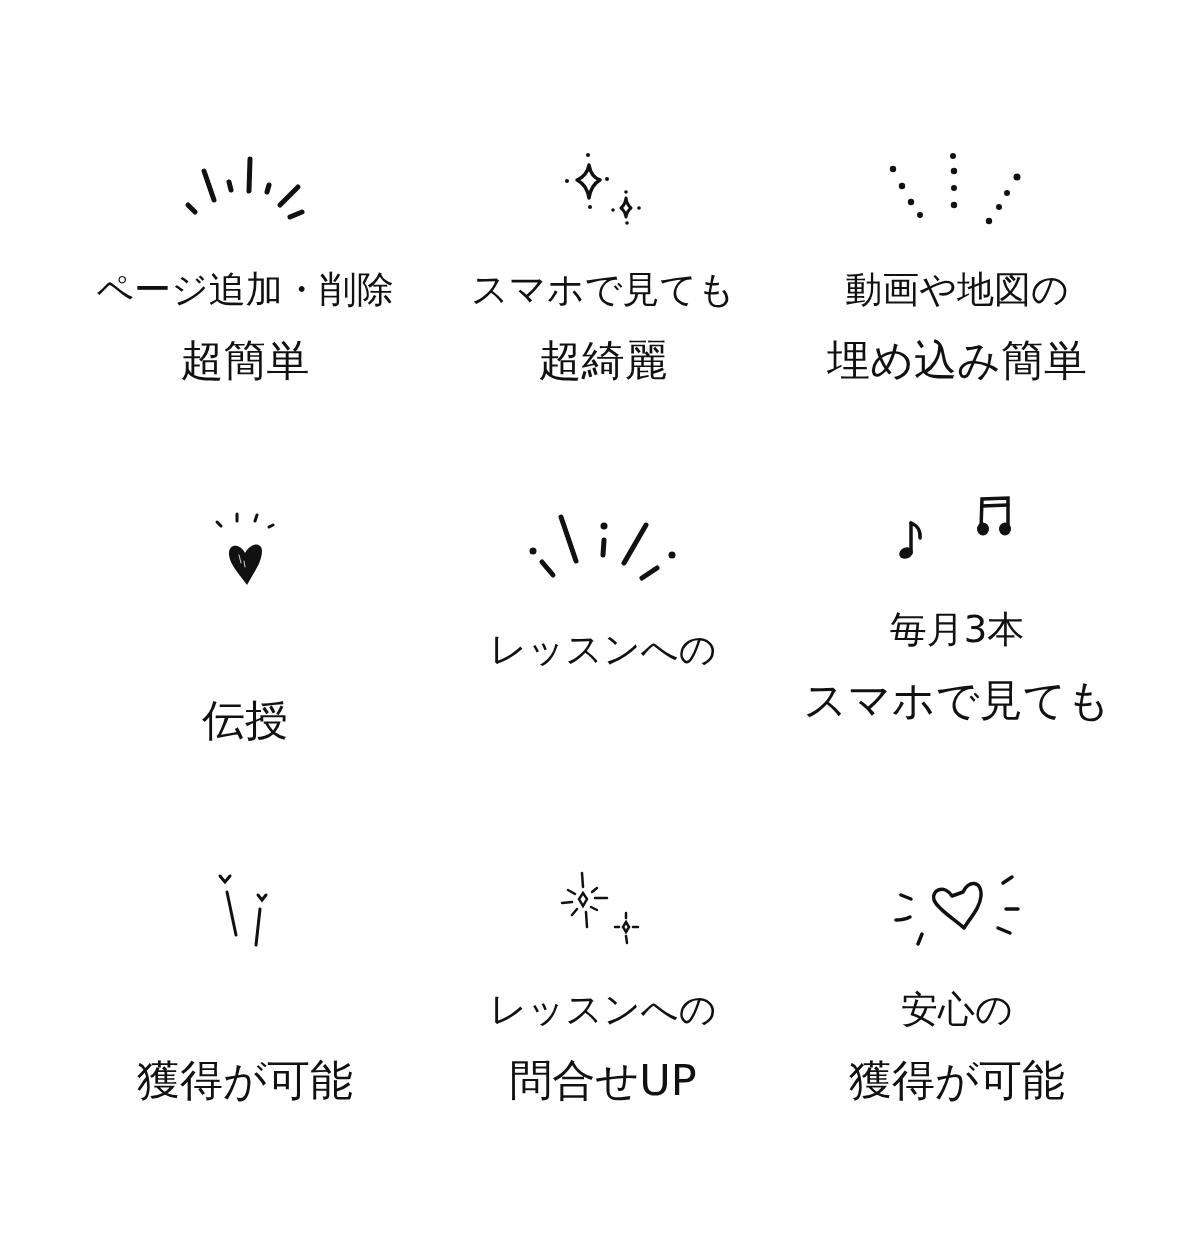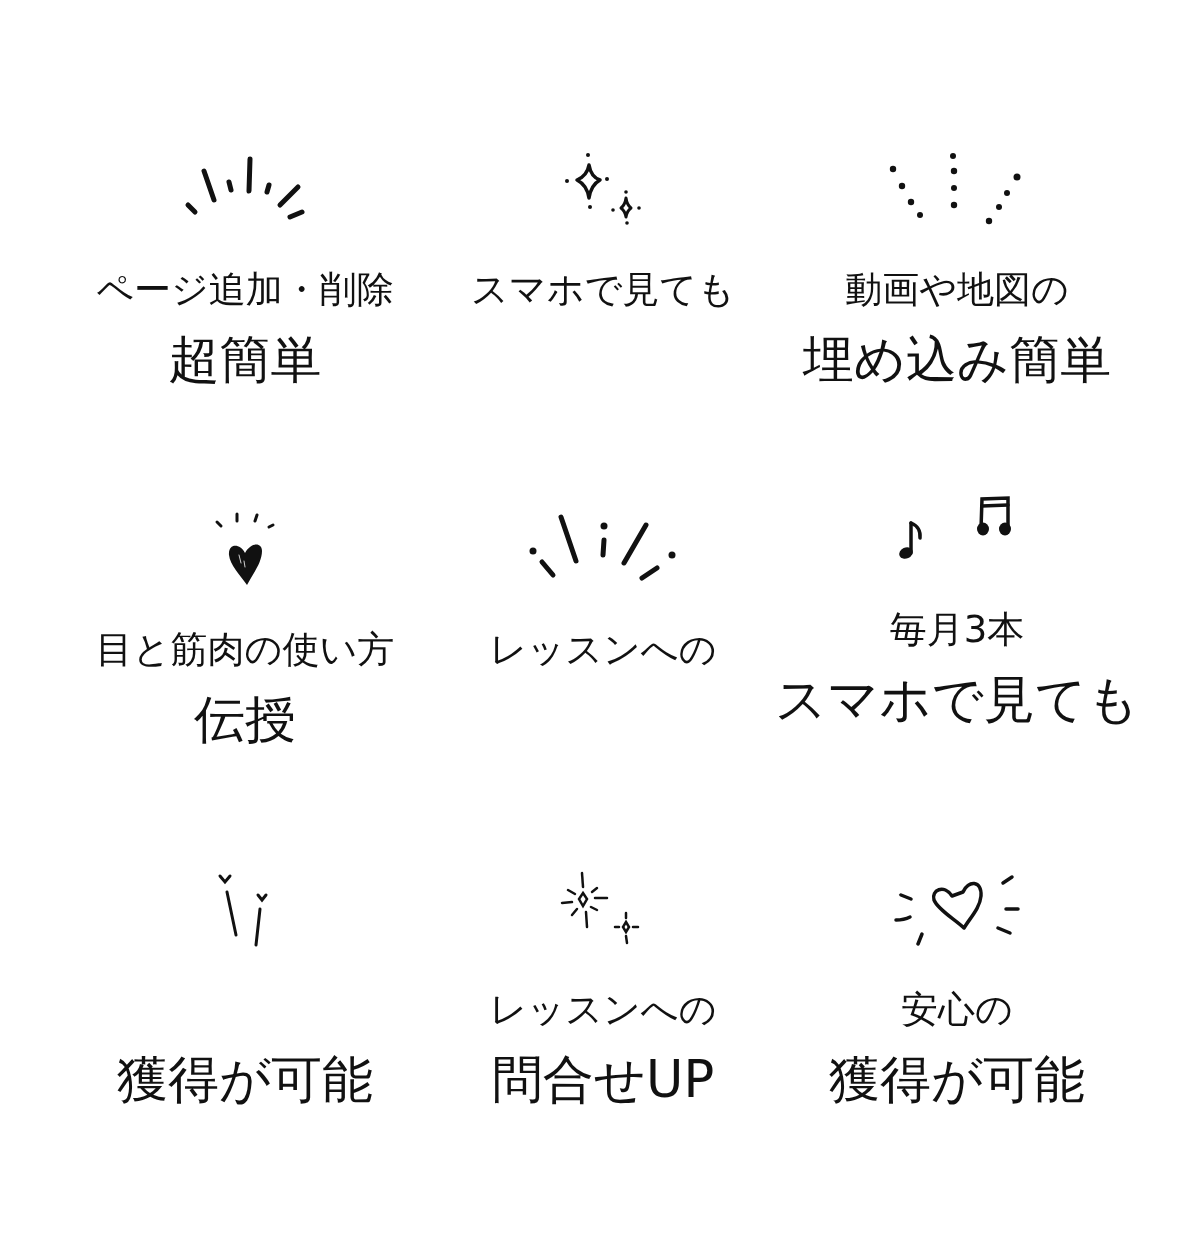--- a/index.html
+++ b/index.html
@@ -7,21 +7,21 @@
          font-family: "DejaVu Sans", "Liberation Sans", sans-serif; color: #111111; }
   .grid { position: absolute; left: 0; top: 0; width: 1200px; height: 1260px; padding-left: 36px; }
   .card { position: absolute; width: 380px; height: 330px; text-align: center; }
   .card .icon { position: absolute; left: 0; right: 0; top: 0; height: 100px;
                 display: flex; justify-content: center; align-items: center; }
   .card .icon svg { display: block; }
   .card .subtitle { position: absolute; left: -20px; right: -20px; top: 128px;
                     font-size: 37px; line-height: 44px; letter-spacing: 0px;
                     white-space: nowrap; font-weight: 400; }
   .card .headline { position: absolute; left: -30px; right: -30px; top: 188px;
-                    font-size: 51px; line-height: 64px; white-space: nowrap; font-weight: 400; }
+                    font-size: 43px; line-height: 64px; white-space: nowrap; font-weight: 400; }
 </style>
 </head>
 <body>
 
 <div class="grid">
 
   <div class="card" style="left:55px; top:140px;">
     <div class="icon">
       <svg width="150" height="90" viewBox="0 0 150 90">
         <g stroke="#111" stroke-width="5" stroke-linecap="round" fill="none">
@@ -52,20 +52,21 @@
           <circle cx="59" cy="34" r="2"></circle>
           <circle cx="42" cy="62" r="2"></circle>
           <circle cx="78" cy="47" r="1.8"></circle>
           <circle cx="65" cy="65" r="1.8"></circle>
           <circle cx="91" cy="63" r="1.8"></circle>
           <circle cx="79" cy="78" r="1.8"></circle>
         </g>
       </svg>
     </div>
     <div class="subtitle">スマホで見ても</div>
+    <div class="headline">超綺麗</div>
   </div>
 
   <div class="card" style="left:767px; top:140px;text-decoration:underline;">
     <div class="icon">
       <svg width="160" height="90" viewBox="0 0 160 90">
         <g fill="#111">
           <circle cx="16" cy="24" r="3.2"></circle>
           <circle cx="25" cy="41" r="3.2"></circle>
           <circle cx="34" cy="57" r="3.2"></circle>
           <circle cx="43" cy="70" r="3"></circle>
@@ -93,21 +94,20 @@
           <line x1="57" y1="10" x2="55" y2="16"></line>
           <line x1="69" y1="22" x2="73" y2="20"></line>
         </g>
         <path d="M45 48 C40 38 28 38 29 50 C30 60 40 70 47 80 C52 70 62 58 62 46 C62 37 51 37 45 48 Z" fill="#111"></path>
         <g stroke="#fff" stroke-width="1" stroke-linecap="round" opacity="0.8">
           <line x1="39" y1="50" x2="41" y2="58"></line>
           <line x1="44" y1="56" x2="45" y2="62"></line>
         </g>
       </svg>
     </div>
-    <div class="subtitle">目と筋肉の使い方</div>
     <div class="headline">伝授</div>
   </div>
 
   <div class="card" style="left:413px; top:500px;">
     <div class="icon">
       <svg width="170" height="90" viewBox="0 0 170 90">
         <g stroke="#111" stroke-width="5" stroke-linecap="round" fill="none">
           <line x1="24" y1="57" x2="35" y2="70"></line>
           <line x1="43" y1="12" x2="58" y2="56"></line>
           <line x1="86" y1="35" x2="85" y2="50"></line>

